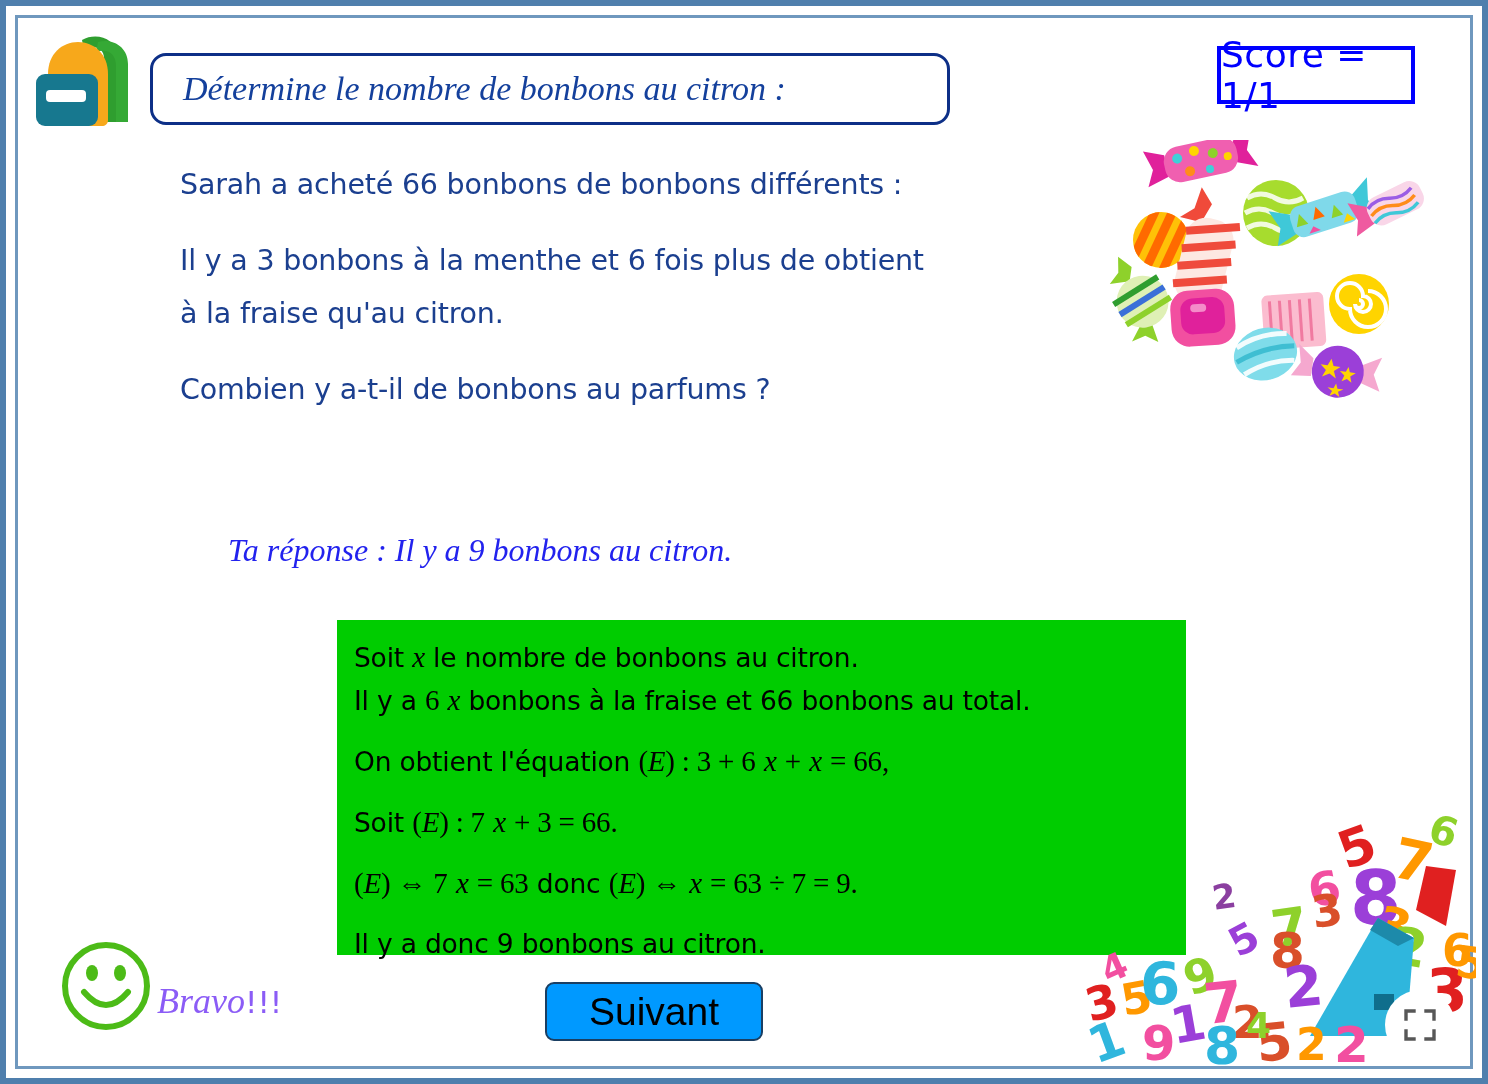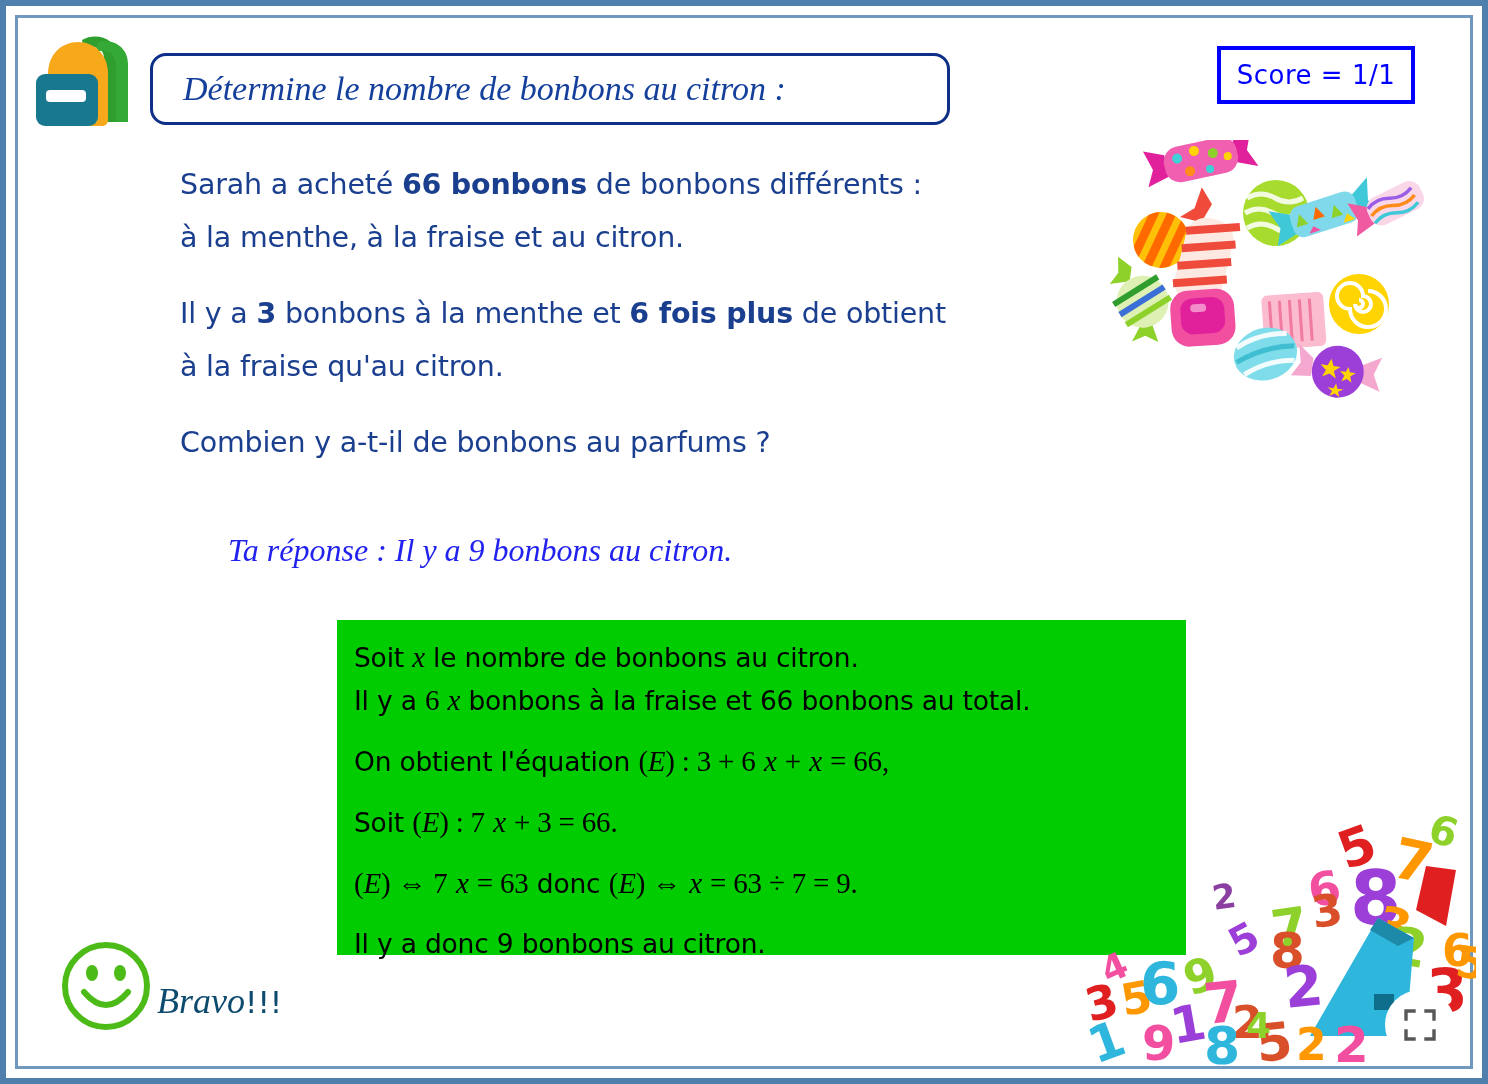--- a/index.html
+++ b/index.html
@@ -79,42 +79,42 @@
     height: 58px;
     box-sizing: border-box;
     border: 4px solid #0000ff;
     background: #ffffff;
     display: flex;
     align-items: center;
     justify-content: center;
   }
   #score-text {
     font-family: "DejaVu Sans", sans-serif;
-    font-size: 26px;
+    font-size: 36px;
     color: #0000ff;
     letter-spacing: 0.5px;
   }
 
   
   #statement {
     position: absolute;
     left: 180px;
     top: 158px;
     width: 890px;
     color: #1b3f8f;
     font-family: "DejaVu Sans", sans-serif;
   }
   .stmt-para {
     font-size: 28.5px;
     line-height: 53px;
     color: #1b3f8f;
     letter-spacing: -0.2px;
   }
   .stmt-para.gap { margin-top: 23px; }
-  .stmt-para b { font-weight: bold; }
+  .stmt-para b { font-weight: normal; }
 
   
   #candy-illustration {
     position: absolute;
     left: 1095px;
     top: 140px;
     width: 330px;
     height: 290px;
   }
 
@@ -174,21 +174,21 @@
     left: 0; top: 0;
     width: 92px; height: 92px;
   }
   #bravo-text {
     position: absolute;
     left: 97px;
     top: 40px;
     font-family: "Liberation Serif", serif;
     font-style: italic;
     font-size: 36px;
-    color: #0c4a6e;
+    color: #8b5cf6;
     white-space: nowrap;
   }
   #bravo-text .bangs { font-style: normal; font-family: "DejaVu Sans", sans-serif; font-size: 31px; }
 
   
   #next-button {
     position: absolute;
     left: 545px;
     top: 982px;
     width: 218px;
@@ -259,21 +259,20 @@
     <span id="question-banner-text">Détermine le nombre de bonbons au citron :</span>
   </div>
 
   <div id="score-box">
     <span id="score-text">Score = 1/1</span>
   </div>
 
   <div id="statement">
       <div class="stmt-para">
         <div><span>Sarah a acheté </span><b>66 bonbons</b><span> de bonbons différents :</span></div>
-        <div><span>à la menthe,  à la fraise et au citron.</span></div>
       </div>
       <div class="stmt-para gap">
         <div><span>Il y a </span><b>3</b><span> bonbons à la menthe et </span><b>6 fois plus</b><span> de obtient</span></div>
         <div><span>à la fraise qu'au citron.</span></div>
       </div>
       <div class="stmt-para gap">
         <div><span>Combien y a-t-il de bonbons au parfums ?</span></div>
       </div>
     </div>
 
@@ -413,20 +412,23 @@
       <svg viewBox="0 0 92 92" width="92" height="92">
         <circle cx="46" cy="46" r="41" fill="none" stroke="#4cbb17" stroke-width="6"></circle>
         <ellipse cx="32" cy="33" rx="6" ry="8" fill="#4cbb17"></ellipse>
         <ellipse cx="60" cy="33" rx="6" ry="8" fill="#4cbb17"></ellipse>
         <path d="M24 52 q22 26 44 0" stroke="#4cbb17" stroke-width="6" fill="none" stroke-linecap="round"></path>
       </svg>
     </div>
     <div id="bravo-text"><span>Bravo</span><span class="bangs">!!!</span></div>
   </div>
 
+  <div id="next-button">
+    <span id="next-button-label">Suivant</span>
+  </div>
 
   <div id="numbers-decoration">
     <svg viewBox="0 0 398 268" width="398" height="268">
       <g font-family="DejaVu Sans, sans-serif" font-weight="bold">
         <text x="348" y="42" font-size="40" fill="#8ed12b" transform="rotate(18 348 42)">6</text>
         <text x="268" y="72" font-size="52" fill="#e02020" transform="rotate(-20 268 72)">5</text>
         <text x="312" y="78" font-size="56" fill="#ff9800" transform="rotate(12 312 78)">7</text>
         <text x="234" y="110" font-size="46" fill="#f24fa0" transform="rotate(-12 234 110)">6</text>
         <text x="272" y="126" font-size="74" fill="#9b3fd8">8</text>
         <text x="136" y="112" font-size="34" fill="#8b3fa0" transform="rotate(-8 136 112)">2</text>

